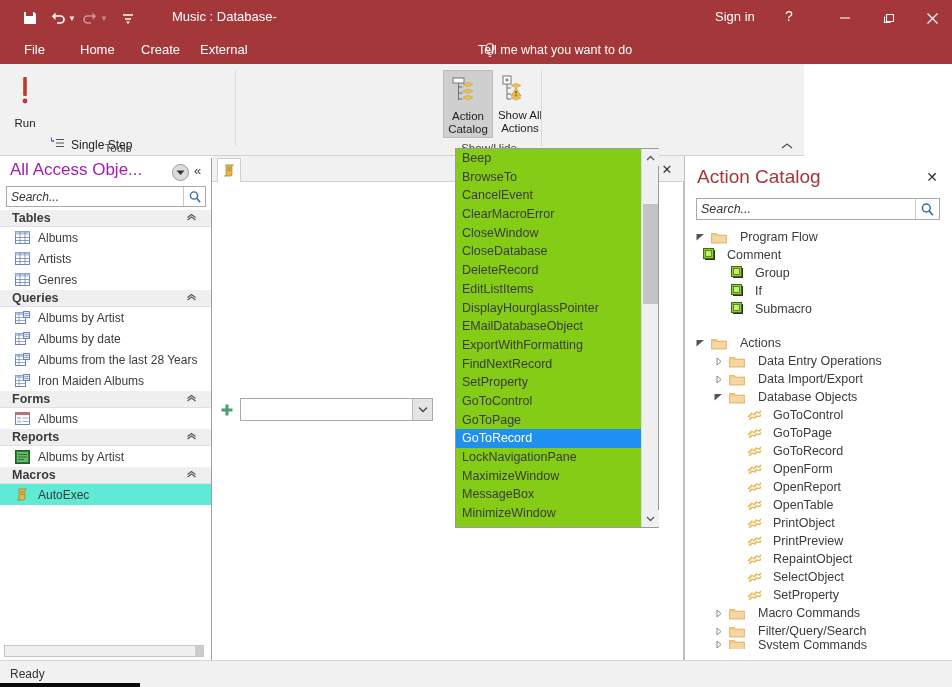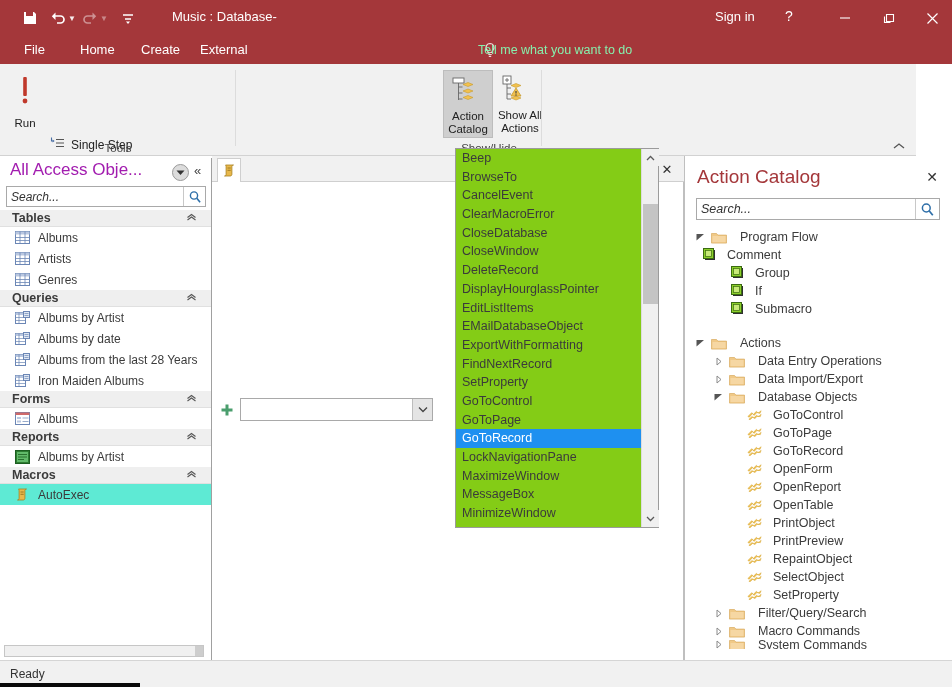--- a/index.html
+++ b/index.html
@@ -53,27 +53,27 @@
   .tab {
     position: absolute; top: 0; height: 28px; line-height: 28px;
     color: #ffffff; font-size: 13px; padding: 0 10px; white-space: nowrap;
   }
   .tab.file { left: 14px; }
   .tab.home { left: 70px; }
   .tab.create { left: 131px; }
   .tab.external { left: 190px; }
   .tellme {
     position: absolute; left: 478px; top: 0; height: 28px; line-height: 28px;
-    color: #86efac; font-size: 12.5px; white-space: nowrap;
+    color: #ffffff; font-size: 12.5px; white-space: nowrap;
   }
   .bulb { position: absolute; left: 483px; top: 6px; }
 
   
   .ribbon {
-    position: absolute; left: 0; top: 64px; width: 916px; height: 92px;
+    position: absolute; left: 0; top: 64px; width: 804px; height: 92px;
     background: #f1f1f1; border-bottom: 1px solid #d2d2d2;
   }
   .grp-tools { position: absolute; left: 0; top: 0; width: 236px; height: 92px; }
   .grp-showhide { position: absolute; left: 436px; top: 0; width: 106px; height: 92px; }
   .grp-divider { position: absolute; top: 6px; width: 1px; height: 76px; background: #dcdcdc; }
   .grp-label {
     position: absolute; bottom: 2px; width: 100%; text-align: center;
     font-size: 11.5px; color: #444; 
   }
   .run-btn {
@@ -623,25 +623,25 @@
         </div>
       </div>
     </div>
 
     <div class="ddlist">
       <div class="dd-inner" id="dd-inner">
           <div class="dd-item">Beep</div>
           <div class="dd-item">BrowseTo</div>
           <div class="dd-item">CancelEvent</div>
           <div class="dd-item">ClearMacroError</div>
+          <div class="dd-item">CloseWindow</div>
           <div class="dd-item">CloseDatabase</div>
-          <div class="dd-item">CloseWindow</div>
           <div class="dd-item">DeleteRecord</div>
+          <div class="dd-item">EditListItems</div>
           <div class="dd-item">DisplayHourglassPointer</div>
-          <div class="dd-item">EditListItems</div>
           <div class="dd-item">EMailDatabaseObject</div>
           <div class="dd-item">ExportWithFormatting</div>
           <div class="dd-item">FindNextRecord</div>
           <div class="dd-item">SetProperty</div>
           <div class="dd-item">GoToControl</div>
           <div class="dd-item">GoToPage</div>
           <div class="dd-item selected">GoToRecord</div>
           <div class="dd-item">LockNavigationPane</div>
           <div class="dd-item">MaximizeWindow</div>
           <div class="dd-item">MessageBox</div>
@@ -896,33 +896,33 @@
         <div class="tnode" style="padding-left: 28px;">
           <span class="twist">
             <svg width="8" height="9" viewBox="0 0 8 9">
               <path fill="none" stroke="#8a8a8a" stroke-width="1" d="M2 1l4 3.5L2 8z"></path>
             </svg>
           </span>
           <span class="folder-ico"><svg width="16" height="13" viewBox="0 0 16 13">
               <path fill="#f0c987" stroke="#d8ab5e" stroke-width="0.7" d="M0.5 2.5h5l1.4 1.6h8.6v8H0.5z"></path>
               <path fill="#f6d7a3" d="M1.5 5h13v6.2h-13z"></path>
             </svg></span>
-          <span style="margin-left:8px">Filter/Query/Search</span>
+          <span style="margin-left:8px">Macro Commands</span>
         </div>
         <div class="tnode" style="padding-left: 28px;">
           <span class="twist">
             <svg width="8" height="9" viewBox="0 0 8 9">
               <path fill="none" stroke="#8a8a8a" stroke-width="1" d="M2 1l4 3.5L2 8z"></path>
             </svg>
           </span>
           <span class="folder-ico"><svg width="16" height="13" viewBox="0 0 16 13">
               <path fill="#f0c987" stroke="#d8ab5e" stroke-width="0.7" d="M0.5 2.5h5l1.4 1.6h8.6v8H0.5z"></path>
               <path fill="#f6d7a3" d="M1.5 5h13v6.2h-13z"></path>
             </svg></span>
-          <span style="margin-left:8px">Macro Commands</span>
+          <span style="margin-left:8px">Filter/Query/Search</span>
         </div>
         <div class="tnode" style="padding-left: 28px; height: 9px; overflow: hidden;">
           <span class="twist">
             <svg width="8" height="9" viewBox="0 0 8 9">
               <path fill="none" stroke="#8a8a8a" stroke-width="1" d="M2 1l4 3.5L2 8z"></path>
             </svg>
           </span>
           <span class="folder-ico"><svg width="16" height="13" viewBox="0 0 16 13">
               <path fill="#f0c987" stroke="#d8ab5e" stroke-width="0.7" d="M0.5 2.5h5l1.4 1.6h8.6v8H0.5z"></path>
               <path fill="#f6d7a3" d="M1.5 5h13v6.2h-13z"></path>

